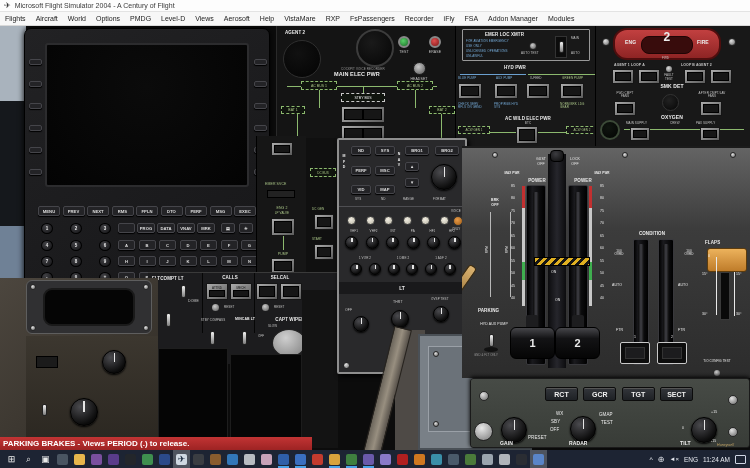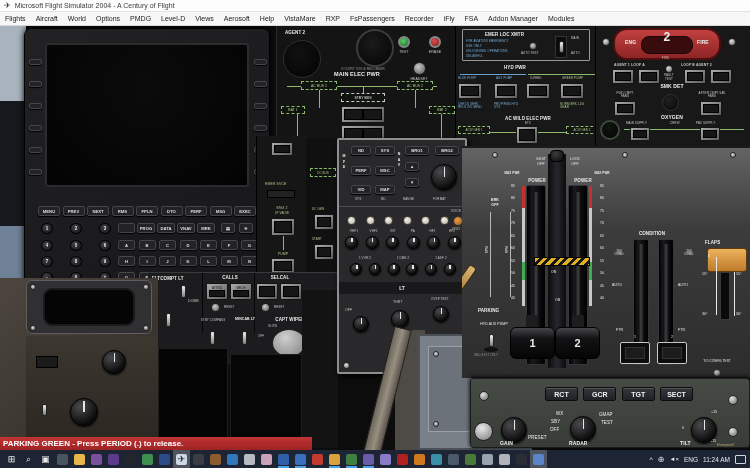--- a/index.html
+++ b/index.html
@@ -640,21 +640,21 @@
     <div class="lb t35 wht" style="left:240px;top:31px">+15</div>
     <div class="lb t35 wht" style="left:211px;top:47px">0</div>
     <div class="lb t35 wht" style="left:240px;top:60px">-15</div>
     <div class="lb t5 b wht" style="left:209px;top:62px">TILT</div>
     <div class="lb t35" style="left:246px;top:64px;color:#c8a868;font-style:italic">Honeywell</div>
   </div>
 
 </div>
 
 <div class="statusbar">
-  <span>PARKING GREEN - Press PERIOD (.) to release.</span>
+  <span>PARKING BRAKES - Views PERIOD (.) to release.</span>
 </div>
 
 <div class="taskbar">
   <div style="display:flex;align-items:center;height:18px">
       <div class="tb-icon">
         <span class="tb-glyph" style="background: transparent;">⊞</span>
       </div>
       <div class="tb-icon">
         <span class="tb-glyph" style="background: transparent;">⌕</span>
       </div>

